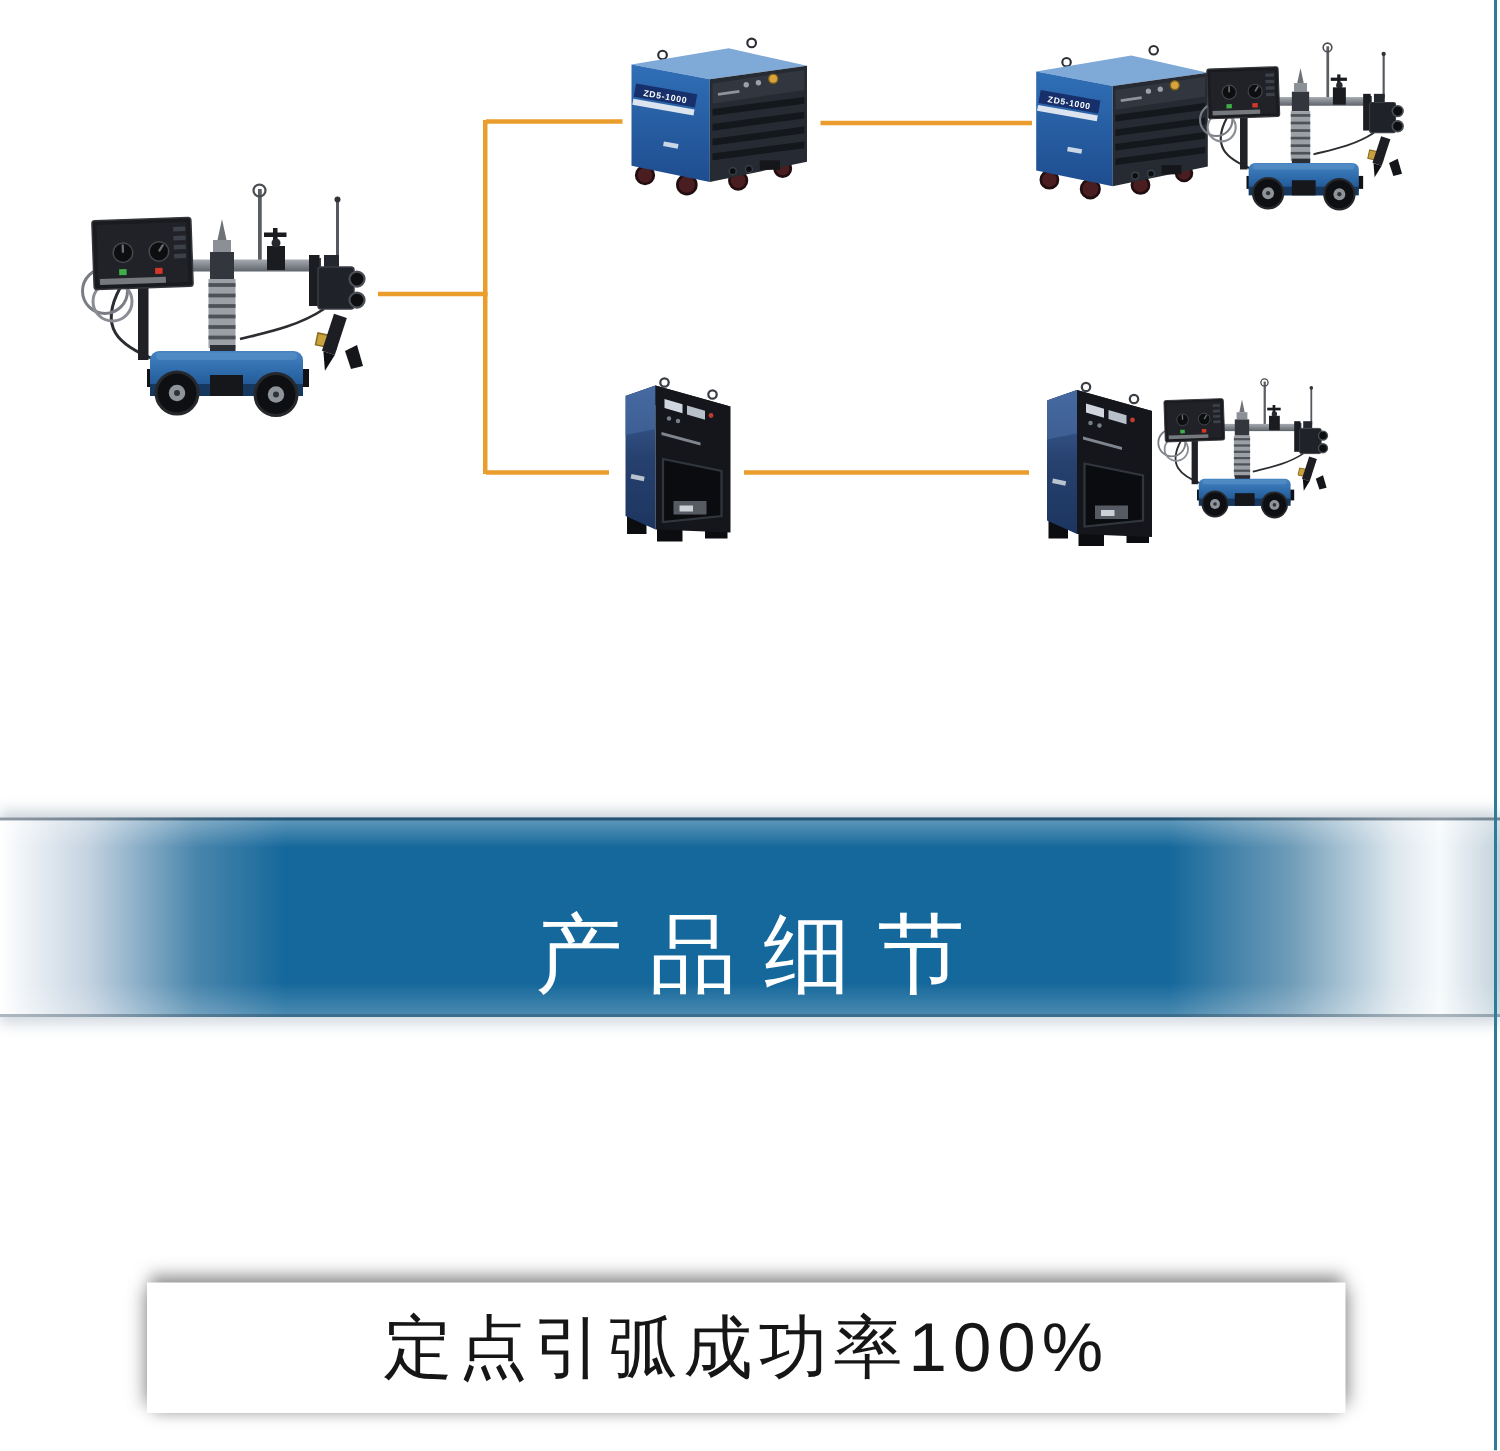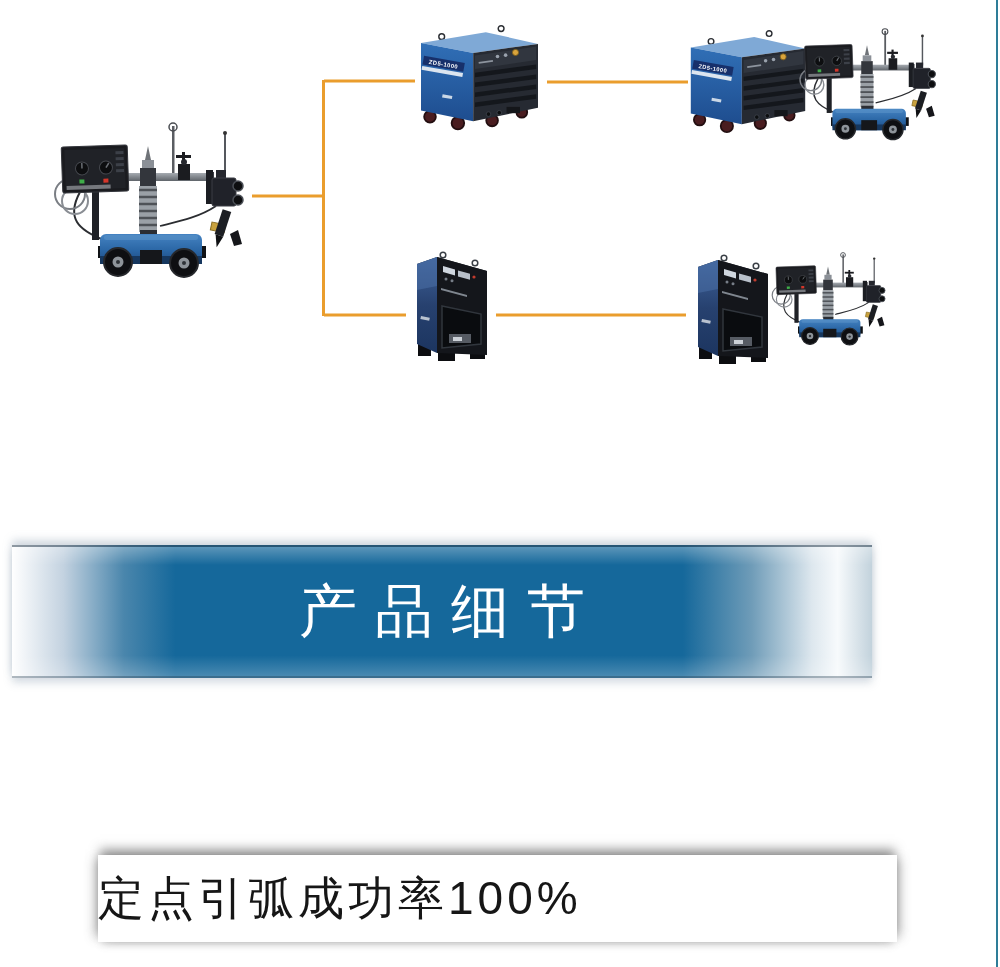--- a/index.html
+++ b/index.html
@@ -6,48 +6,48 @@
   html,body { width:1000px; height:967px; }
   body {
     position:relative; background:#ffffff; overflow:hidden;
     font-family:"Liberation Sans","DejaVu Sans",sans-serif;
   }
   .page { position:absolute; inset:0; background:#ffffff; }
 
   .diagram { position:absolute; left:0; top:0; width:1000px; height:540px; }
 
   .banner {
-    position:absolute; left:12px; top:545px; width:860px; height:133px;
+    position:absolute; left:0; top:545px; width:1000px; height:133px;
     background:linear-gradient(90deg,
       #ffffff 0%, #c3d2e0 6%, #4a86ac 13%, #15689B 19%,
       #15689B 78%, #6f9cb8 86%, #dde7ee 93%, #f7fafc 96%, #c2d2dc 100%);
     border-top:2px solid rgba(52,70,86,0.55);
     border-bottom:2px solid rgba(96,114,128,0.5);
     box-shadow:0 -5px 8px rgba(130,150,168,0.35), 0 5px 8px rgba(130,150,168,0.3);
-    display:flex; align-items:center; justify-content:center;
+    display:flex; align-items:flex-end; justify-content:center;
   }
   .banner::after {
     content:""; position:absolute; inset:0; pointer-events:none;
     background:linear-gradient(180deg, rgba(255,255,255,0.30) 0%, rgba(255,255,255,0) 14%,
       rgba(255,255,255,0) 84%, rgba(255,255,255,0.22) 100%);
   }
   .banner-title {
     color:#ffffff; font-size:58px; font-weight:200;
     letter-spacing:18px; text-indent:18px; white-space:nowrap; z-index:1;
   }
 
   .highlight-box {
     position:absolute; left:98px; top:855px; width:799px; height:87px;
     background:#ffffff;
     box-shadow:
       0 -8px 10px -2px rgba(60,60,60,0.50),
       -8px 0 10px -4px rgba(90,90,90,0.30),
       8px 0 10px -4px rgba(90,90,90,0.30),
       0 6px 8px -4px rgba(100,100,100,0.30);
-    display:flex; align-items:center; justify-content:flex-start;
+    display:flex; align-items:center; justify-content:center;
   }
   .highlight-text {
     color:#161616; font-size:46px; font-weight:300;
     letter-spacing:4px; white-space:nowrap;
   }
 
   .right-edge {
     position:absolute; top:0; right:2px; width:2px; height:967px;
     background:#2e7d98;
   }

